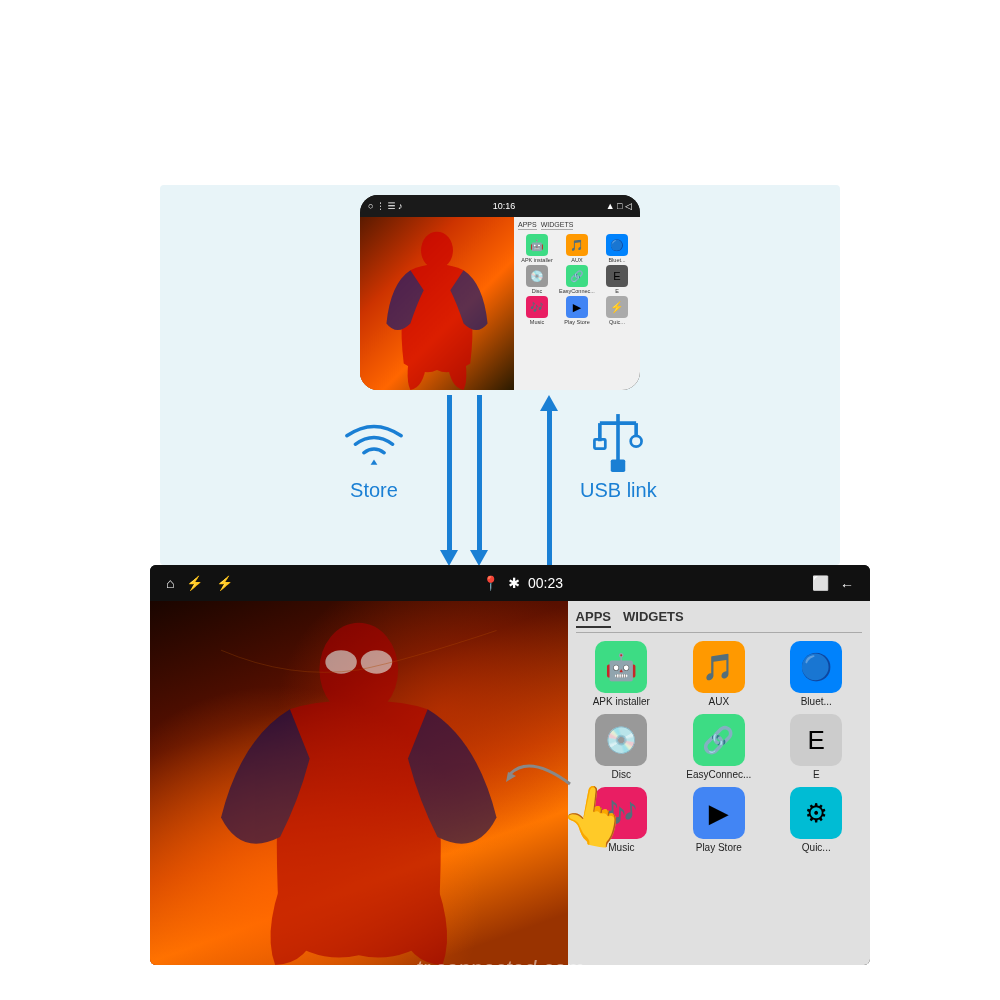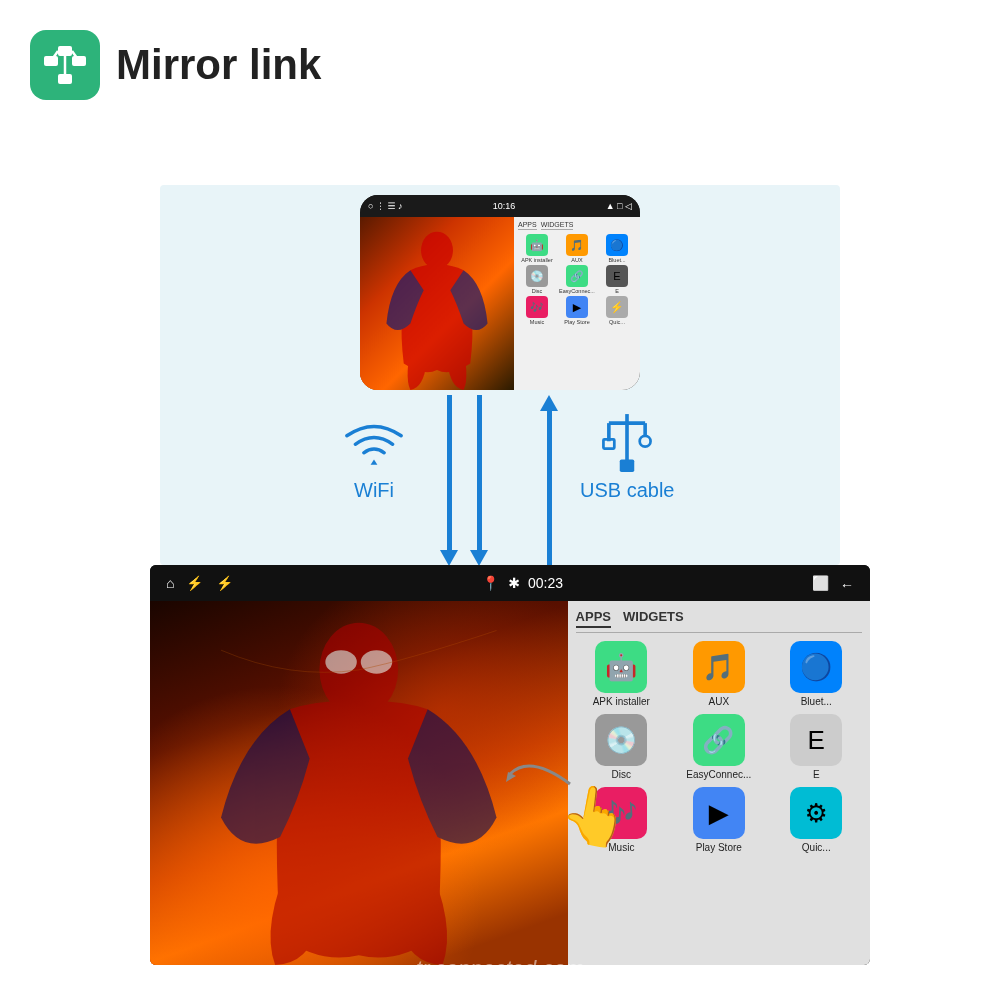--- a/index.html
+++ b/index.html
@@ -334,35 +334,20 @@
     
     .usb-svg {
       width: 56px;
       height: 68px;
     }
   </style>
 </head>
 <body>
 
 <div class="header-section">
-  <div class="mirror-link-row">
-    <div class="mirror-icon-bg">
-      <svg viewBox="0 0 46 46">
-
-        <rect x="2" y="14" width="14" height="10" rx="2" fill="white"></rect>
-        <rect x="30" y="14" width="14" height="10" rx="2" fill="white"></rect>
-        <rect x="16" y="4" width="14" height="10" rx="2" fill="white"></rect>
-        <rect x="16" y="32" width="14" height="10" rx="2" fill="white"></rect>
-        <line x1="16" y1="9" x2="9" y2="19" stroke="white" stroke-width="2.5"></line>
-        <line x1="30" y1="9" x2="37" y2="19" stroke="white" stroke-width="2.5"></line>
-        <line x1="23" y1="14" x2="23" y2="32" stroke="white" stroke-width="2.5"></line>
-      </svg>
-    </div>
-    <span class="mirror-link-title">Mirror link</span>
-  </div>
 </div>
 
 <div class="diagram-area">
 
   <div class="blue-bg-panel"></div>
 
   <div class="phone-top">
     <div class="phone-top-statusbar">
       <span>○ ⋮ ☰ ♪</span>
       <span>10:16</span>
@@ -445,41 +430,41 @@
     <div style="width:5px;height:155px;background:#1a7fd4;"></div>
   </div>
 
   <div style="position:absolute;top:228px;left:50%;margin-left:-160px;display:flex;flex-direction:column;align-items:center;gap:6px;">
     <svg class="wifi-svg" viewBox="0 0 80 65">
       <path d="M40 52 L36 58 L44 58 Z" fill="#1a7fd4"></path>
       <path d="M28 44 Q40 35 52 44" stroke="#1a7fd4" stroke-width="4" fill="none" stroke-linecap="round"></path>
       <path d="M18 34 Q40 18 62 34" stroke="#1a7fd4" stroke-width="4" fill="none" stroke-linecap="round"></path>
       <path d="M8 24 Q40 2 72 24" stroke="#1a7fd4" stroke-width="4" fill="none" stroke-linecap="round"></path>
     </svg>
-    <span style="font-size:20px;color:#1a7fd4;font-weight:500;">WiFi</span>
+    <span style="font-size:20px;color:#1a7fd4;font-weight:500;">Store</span>
   </div>
 
   <div style="position:absolute;top:220px;left:50%;margin-left:80px;display:flex;flex-direction:column;align-items:center;gap:6px;">
     <svg class="usb-svg" viewBox="0 0 60 75">
 
       <line x1="30" y1="10" x2="30" y2="65" stroke="#1a7fd4" stroke-width="4"></line>
 
       <line x1="10" y1="20" x2="50" y2="20" stroke="#1a7fd4" stroke-width="4"></line>
 
       <line x1="10" y1="20" x2="10" y2="40" stroke="#1a7fd4" stroke-width="4"></line>
 
       <line x1="50" y1="20" x2="50" y2="35" stroke="#1a7fd4" stroke-width="4"></line>
 
       <rect x="4" y="38" width="12" height="10" rx="1" stroke="#1a7fd4" stroke-width="3" fill="none"></rect>
 
       <circle cx="50" cy="40" r="6" stroke="#1a7fd4" stroke-width="3" fill="none"></circle>
 
       <rect x="22" y="60" width="16" height="14" rx="2" fill="#1a7fd4"></rect>
     </svg>
-    <span style="font-size:20px;color:#1a7fd4;font-weight:500;">USB cable</span>
+    <span style="font-size:20px;color:#1a7fd4;font-weight:500;">USB link</span>
   </div>
 
   <div class="car-unit">
 
     <div class="car-unit-statusbar">
       <div class="car-status-left">
         <span>⌂</span>
         <span>⚡</span>
         <span>⚡</span>
       </div>

